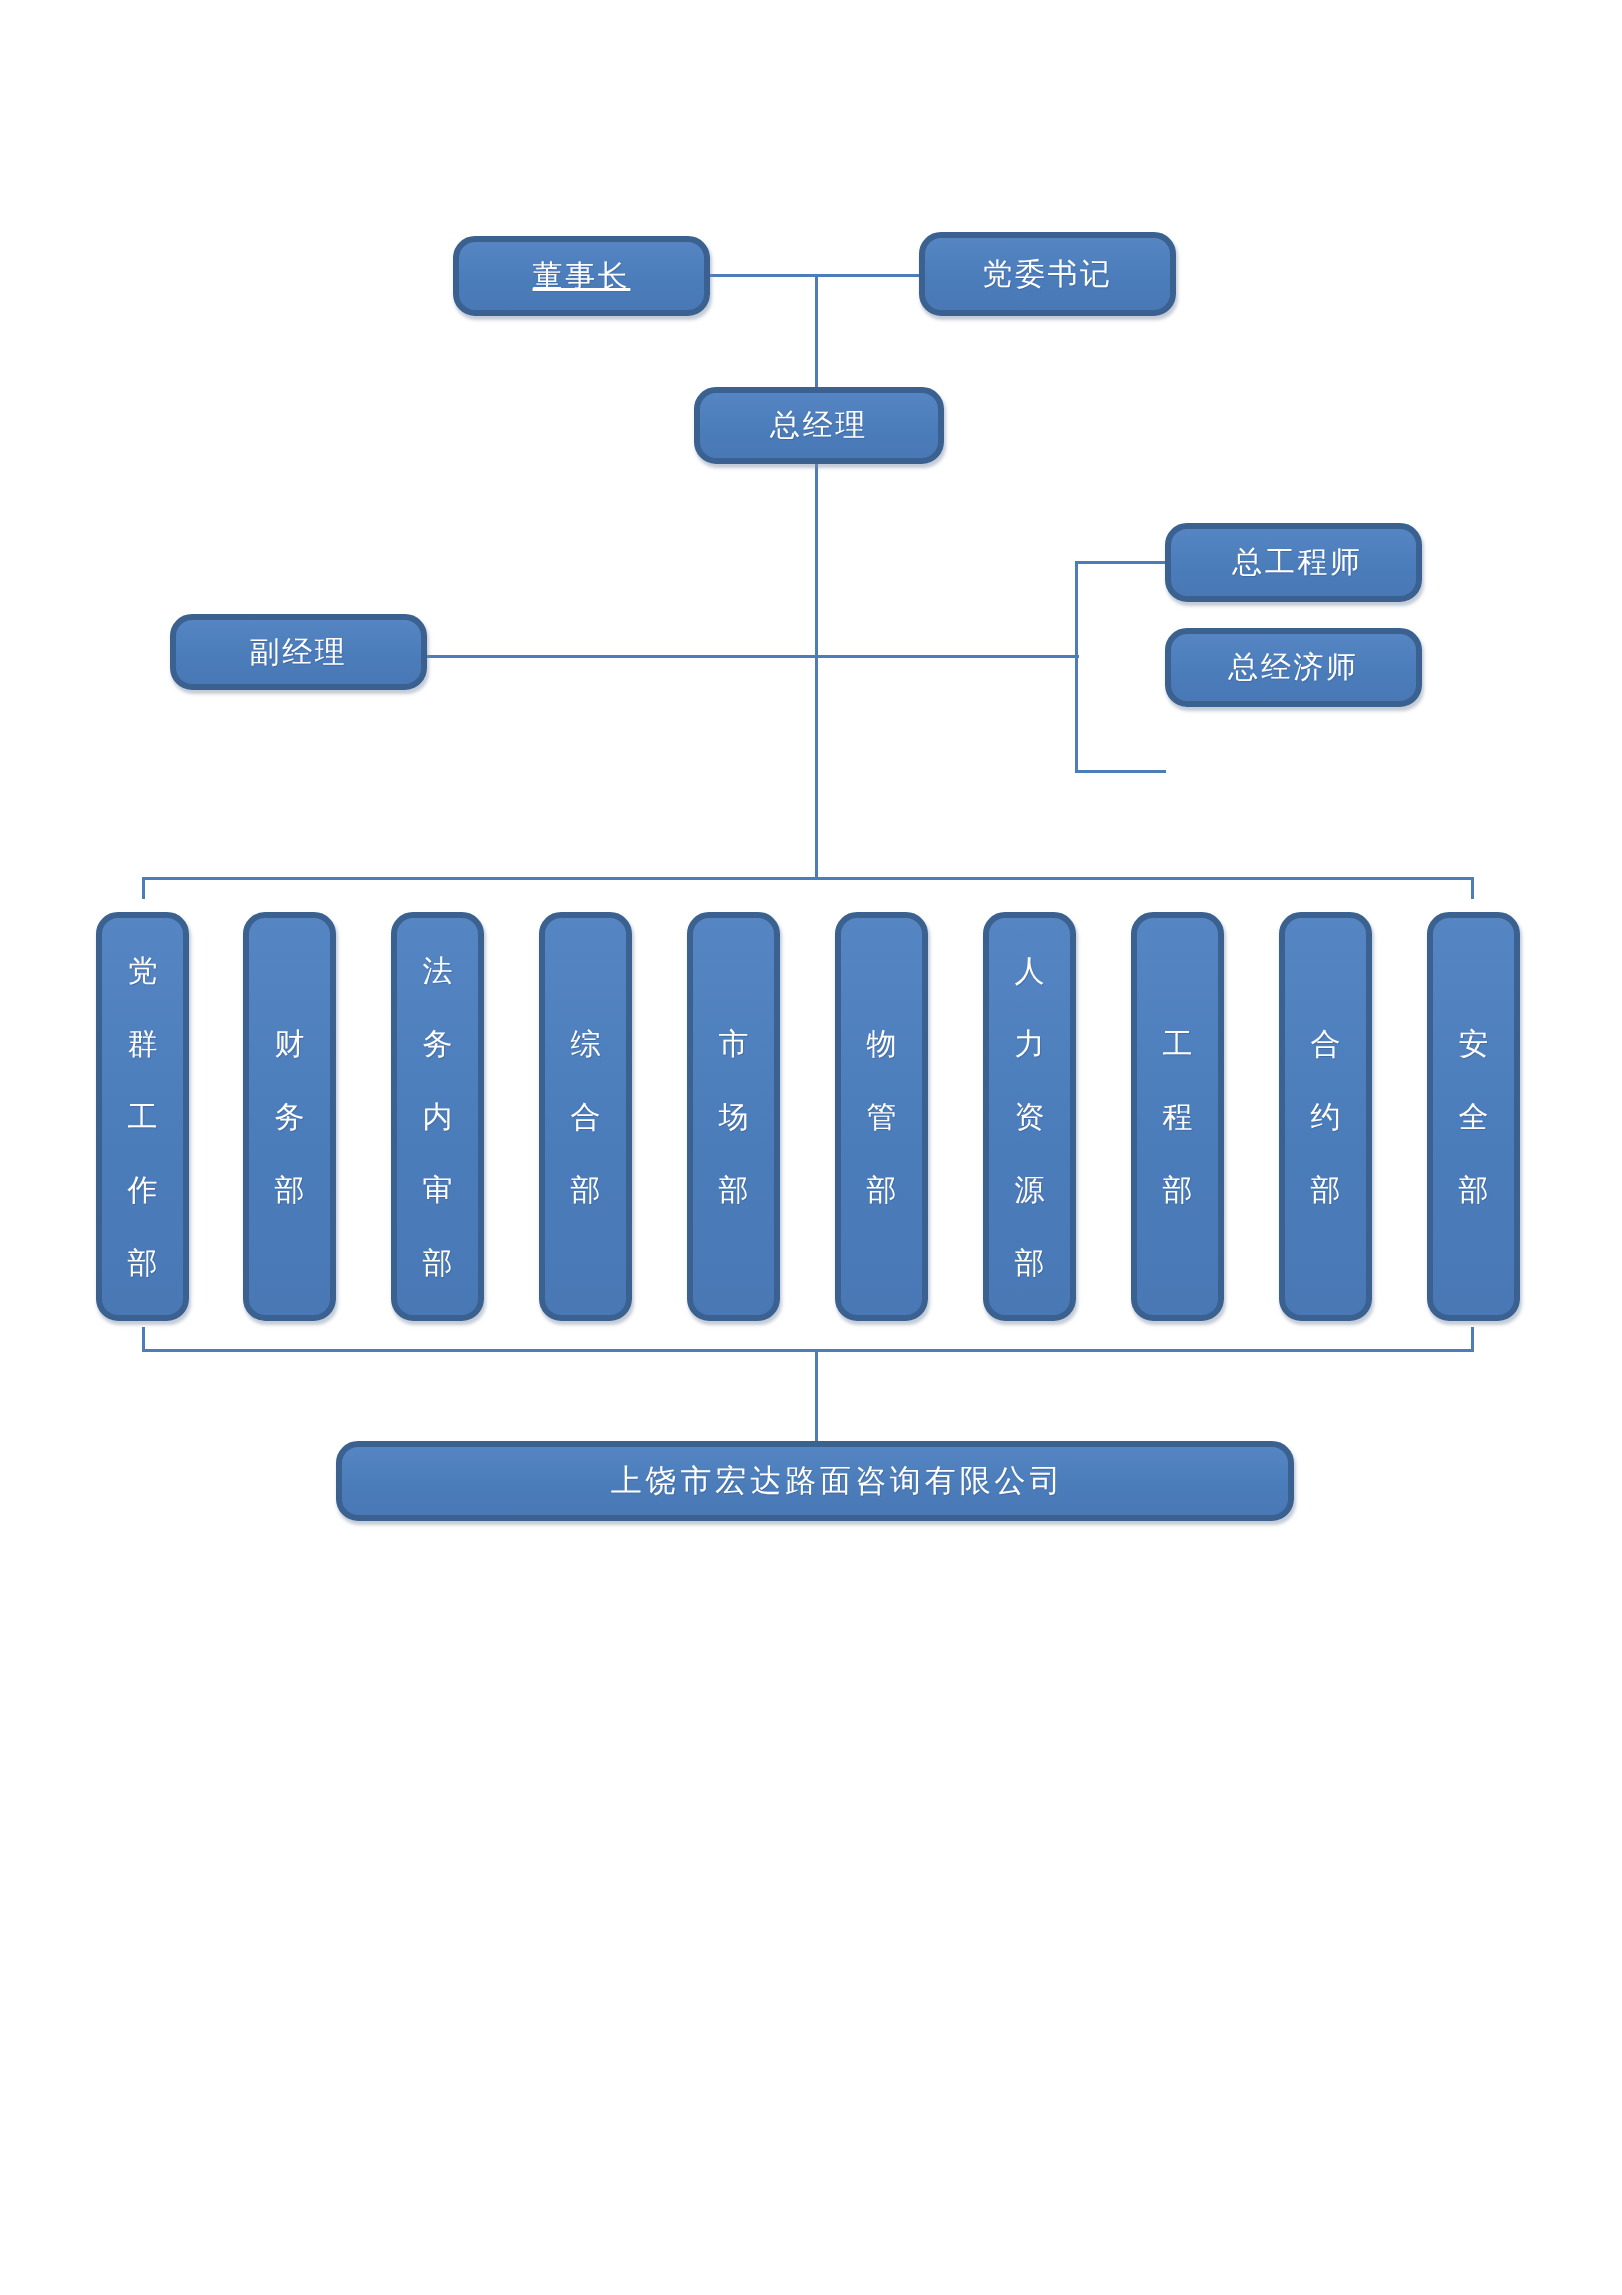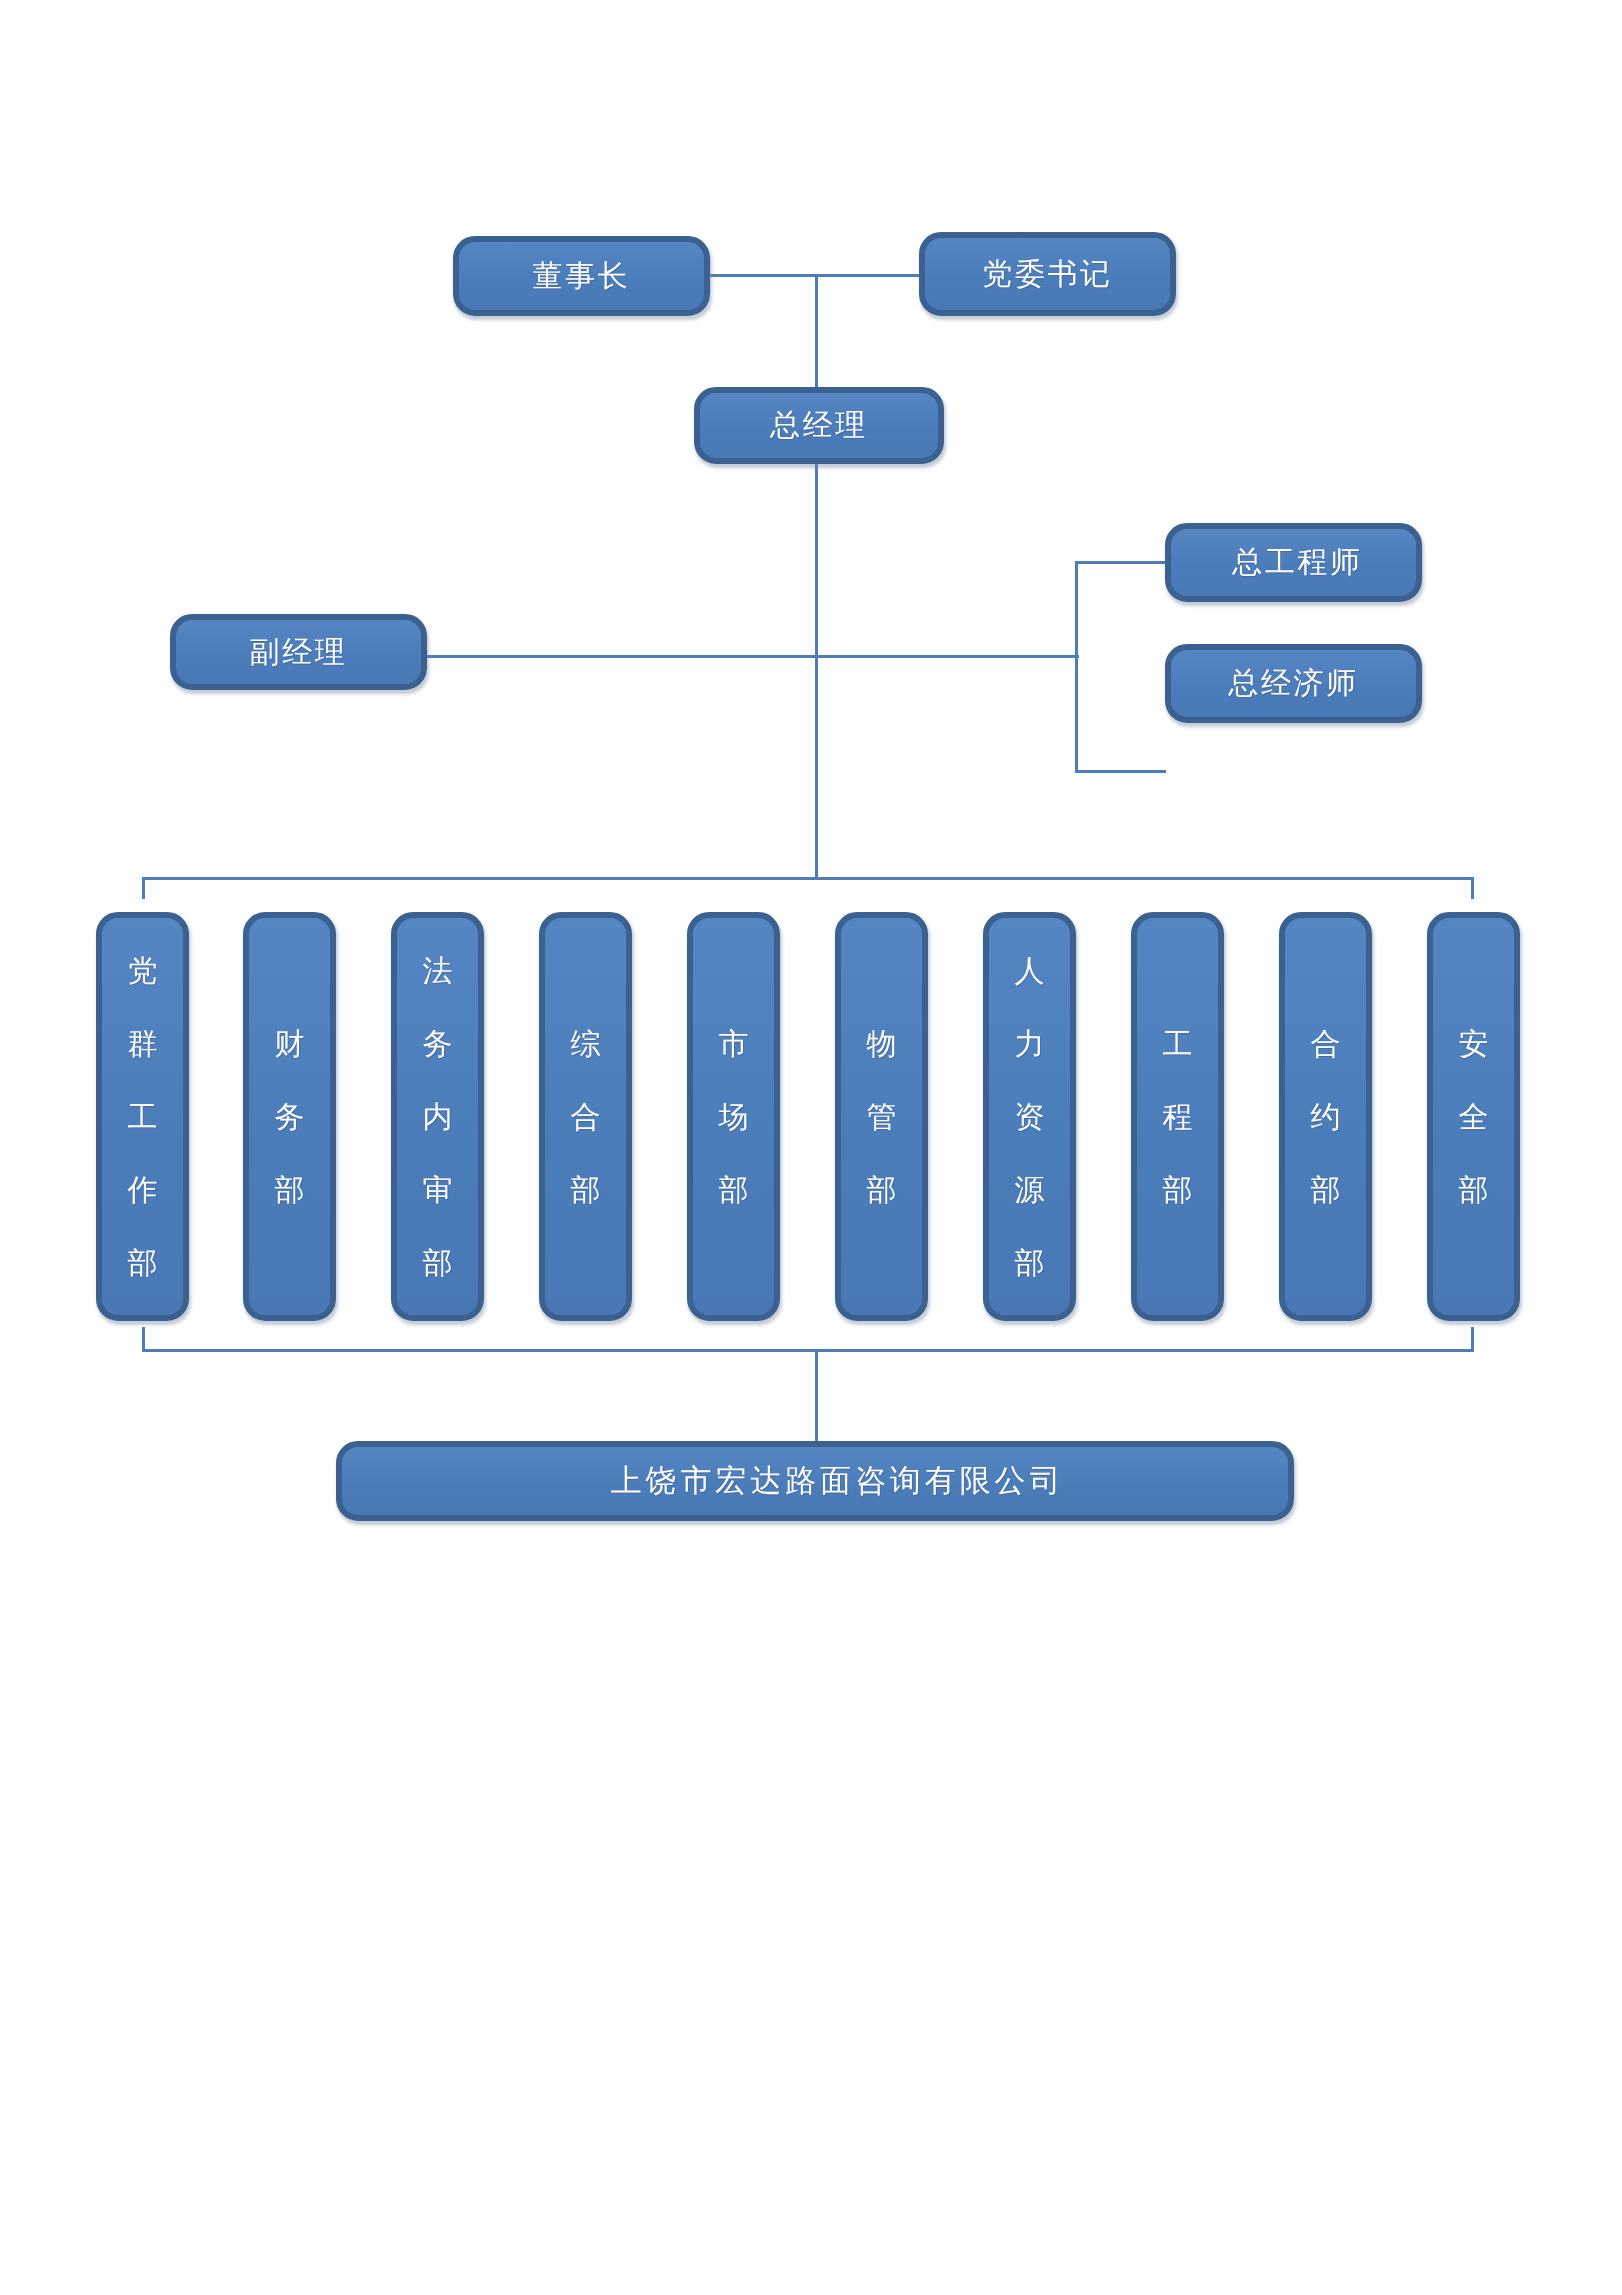--- a/index.html
+++ b/index.html
@@ -59,39 +59,39 @@
   <div class="line" style="left:1075px; top:561px; width:91px; height:3.3px;"></div>
   <div class="line" style="left:1075px; top:770px; width:91px; height:3.3px;"></div>
   <div class="line" style="left:142px; top:877px; width:1332px; height:3.3px;"></div>
   <div class="line" style="left:142px; top:877px; width:3.3px; height:22px;"></div>
   <div class="line" style="left:1471px; top:877px; width:3.3px; height:22px;"></div>
   <div class="line" style="left:142px; top:1349px; width:1332px; height:3.3px;"></div>
   <div class="line" style="left:142px; top:1327px; width:3.3px; height:23.6px;"></div>
   <div class="line" style="left:1471px; top:1327px; width:3.3px; height:23.6px;"></div>
   <div class="line" style="left:815px; top:1349px; width:3.3px; height:93px;"></div>
 
-  <div class="node" style="left:453px; top:236px; width:257px; height:80px;">
+  <div class="node" style="left:453px; top:236px; width:257px; height:80px;text-decoration:underline;">
     <span class="label">董事长</span>
   </div>
   <div class="node" style="left:919px; top:232px; width:257px; height:84px;">
     <span class="label">党委书记</span>
   </div>
 
   <div class="node" style="left:694px; top:387px; width:250px; height:77px;">
     <span class="label">总经理</span>
   </div>
 
   <div class="node" style="left:170px; top:614px; width:257px; height:76px;">
     <span class="label">副经理</span>
   </div>
 
   <div class="node" style="left:1165px; top:523px; width:257px; height:79px;padding-left:8px;">
     <span class="label">总工程师</span>
   </div>
-  <div class="node" style="left:1165px; top:644px; width:257px; height:79px;">
+  <div class="node" style="left:1165px; top:628px; width:257px; height:79px;">
     <span class="label">总经济师</span>
   </div>
 
   <div class="node dept" style="left:96px; top:912px; width:93px; height:409px;">
     <span class="label">党
 群
 工
 作
 部</span>
   </div>

